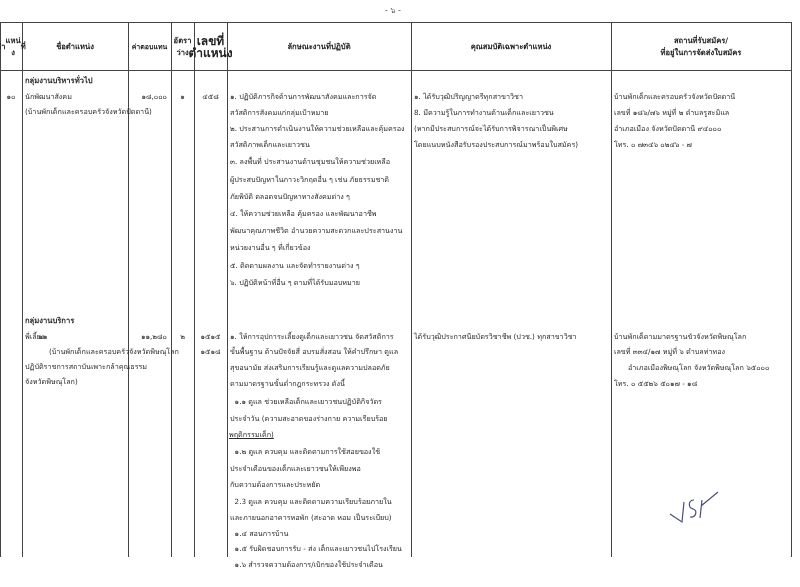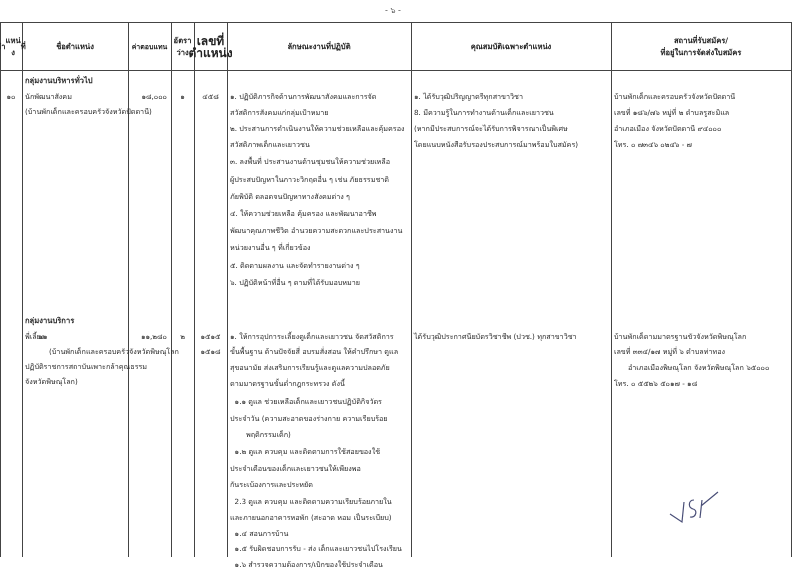--- a/index.html
+++ b/index.html
@@ -109,24 +109,24 @@
     <div class="cell center" style="left:194px;top:329px;width:33px;">๑๕๑๕</div>
     <div class="cell center" style="left:194px;top:344px;width:33px;">๑๕๑๘</div>
 
     <div>
       <div class="cell" style="left:230px;top:329px;">๑. ให้การอุปการะเลี้ยงดูเด็กและเยาวชน จัดสวัสดิการ</div>
       <div class="cell" style="left:230px;top:344px;">ขั้นพื้นฐาน ด้านปัจจัยสี่ อบรมสั่งสอน ให้คำปรึกษา ดูแล</div>
       <div class="cell" style="left:230px;top:360px;">สุขอนามัย ส่งเสริมการเรียนรู้และดูแลความปลอดภัย</div>
       <div class="cell" style="left:230px;top:376px;">ตามมาตรฐานขั้นต่ำกฎกระทรวง ดังนี้</div>
       <div class="cell" style="left:230px;top:394px;white-space:pre;">  ๑.๑ ดูแล ช่วยเหลือเด็กและเยาวชนปฏิบัติกิจวัตร</div>
       <div class="cell" style="left:230px;top:411px;">ประจำวัน (ความสะอาดของร่างกาย ความเรียบร้อย</div>
-      <div class="cell" style="left:246px;top:427px;">พฤติกรรมเด็ก)</div>
+      <div class="cell" style="left:229px;top:427px;text-decoration:underline;">พฤติกรรมเด็ก)</div>
       <div class="cell" style="left:230px;top:444px;white-space:pre;">  ๑.๒ ดูแล ควบคุม และติดตามการใช้สอยของใช้</div>
       <div class="cell" style="left:230px;top:461px;">ประจำเดือนของเด็กและเยาวชนให้เพียงพอ</div>
-      <div class="cell" style="left:230px;top:477px;">กันระเบ้องการและประหยัด</div>
+      <div class="cell" style="left:230px;top:477px;">กับความต้องการและประหยัด</div>
       <div class="cell" style="left:230px;top:494px;white-space:pre;">  2.3 ดูแล ควบคุม และติดตามความเรียบร้อยภายใน</div>
       <div class="cell" style="left:230px;top:510px;">และภายนอกอาคารหอพัก (สะอาด หอม เป็นระเบียบ)</div>
       <div class="cell" style="left:230px;top:526px;white-space:pre;">  ๑.๔ สอนการบ้าน</div>
       <div class="cell" style="left:230px;top:541px;white-space:pre;">  ๑.๕ รับผิดชอบการรับ - ส่ง เด็กและเยาวชนไปโรงเรียน</div>
       <div class="cell" style="left:230px;top:557px;white-space:pre;">  ๑.๖ สำรวจความต้องการ/เบิกของใช้ประจำเดือน</div>
     </div>
 
     <div>
       <div class="cell" style="left:414px;top:329px;">ได้รับวุฒิประกาศนียบัตรวิชาชีพ (ปวช.) ทุกสาขาวิชา</div>
     </div>

